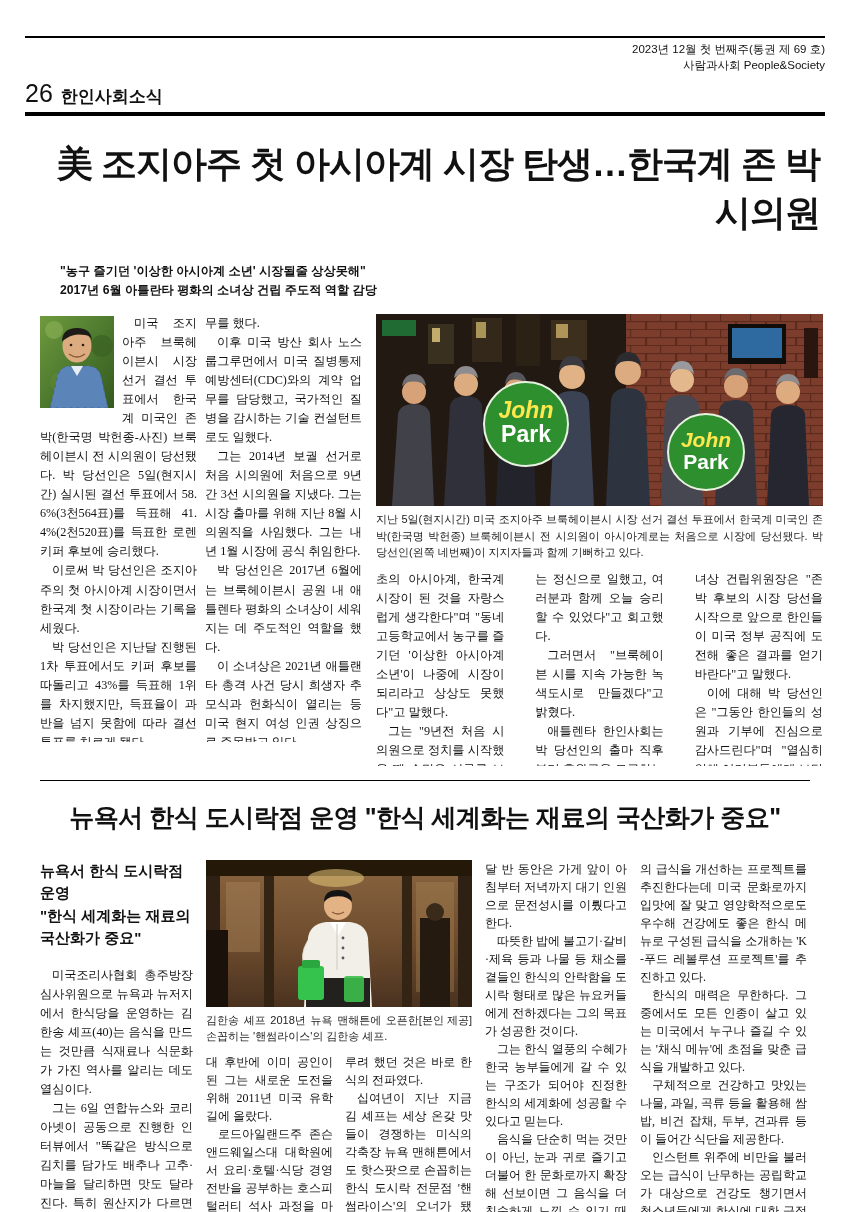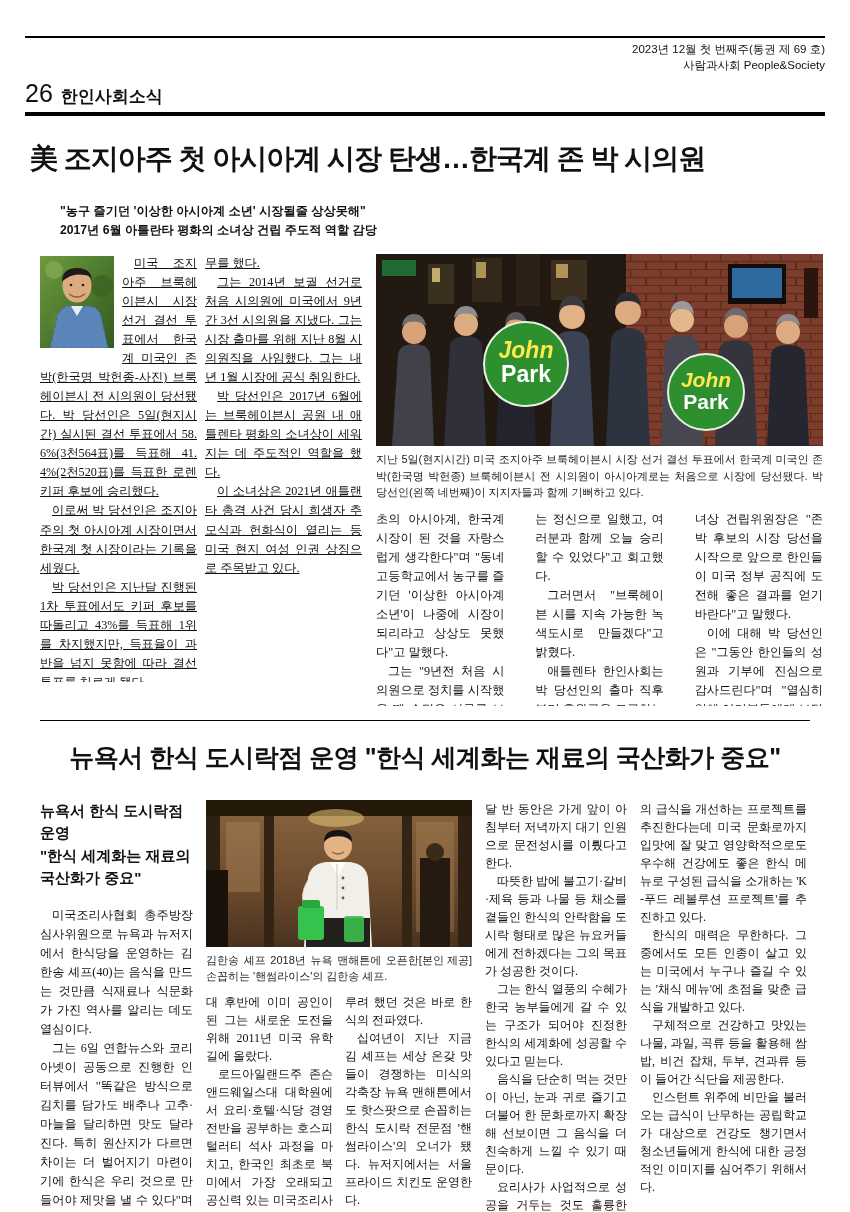--- a/index.html
+++ b/index.html
@@ -11,27 +11,27 @@
   
   .hdr-rule-top{margin:36px 25px 0;border-top:2px solid #000;}
   .hdr-row{display:flex;justify-content:space-between;margin:3px 25px 0;}
   .hdr-left{display:flex;align-items:baseline;gap:8px;}
   .hdr-pageno{font-size:25px;font-family:"Liberation Sans","DejaVu Sans",sans-serif;}
   .hdr-section{font-size:17px;font-weight:bold;font-family:"Liberation Sans","DejaVu Sans",sans-serif;margin-top:44px;}
   .hdr-right{text-align:right;font-size:11.5px;line-height:1.4;font-family:"Liberation Sans","DejaVu Sans",sans-serif;}
   .hdr-rule-bot{margin:4px 25px 0;border-top:4px solid #000;}
   
   .a1-headline{
-    margin:24px 30px 0;text-align:left;font-size:28px;font-weight:bold;
+    margin:24px 30px 0;text-align:right;font-size:36px;font-weight:bold;
     letter-spacing:-1px;font-family:"Liberation Sans","DejaVu Sans",sans-serif;
   }
   .a1-subheads{margin:24px 0 0 48px;font-size:15px;font-weight:bold;line-height:1.55;
     font-family:"Liberation Sans","DejaVu Sans",sans-serif;}
   .a1-body{display:flex;gap:14px;margin:14px 40px 0;}
-  .a1-left{width:322px;flex:none;display:flex;gap:8px;height:428px;overflow:hidden;text-decoration:underline;}
+  .a1-left{width:322px;flex:none;display:flex;gap:8px;height:428px;overflow:hidden;}
   .a1-left .col{flex:1;}
   .a1-right{width:447px;flex:none;}
   .col{text-align:justify;font-size:12.2px;line-height:1.56;word-break:break-all;overflow:hidden;}
   .col p{margin:0;text-indent:12px;}
   .col p.cont{text-indent:0;}
   .portrait{float:left;width:74px;height:92px;margin:2px 8px 2px 0;}
   .photo-frame{width:100%;display:block;}
   .caption{font-size:11px;line-height:1.5;color:#222;margin-top:5px;text-align:justify;word-break:break-all;
     font-family:"Liberation Sans","DejaVu Sans",sans-serif;}
   .a1-lower{display:flex;gap:31px;margin-top:9px;height:196px;overflow:hidden;}
@@ -107,21 +107,22 @@
               <circle cx="31" cy="29" r="1.3" fill="#2a1d14"></circle>
               <circle cx="43" cy="29" r="1.3" fill="#2a1d14"></circle>
             </svg>
           </span>
         <p>미국 조지아주 브룩헤이븐시 시장 선거 결선 투표에서 한국계 미국인 존 박(한국명 박헌종-사진) 브룩헤이븐시 전 시의원이 당선됐다. 박 당선인은 5일(현지시간) 실시된 결선 투표에서 58.6%(3천564표)를 득표해 41.4%(2천520표)를 득표한 로렌 키퍼 후보에 승리했다.</p>
             <p>이로써 박 당선인은 조지아주의 첫 아시아계 시장이면서 한국계 첫 시장이라는 기록을 세웠다.</p>
             <p>박 당선인은 지난달 진행된 1차 투표에서도 키퍼 후보를 따돌리고 43%를 득표해 1위를 차지했지만, 득표율이 과반을 넘지 못함에 따라 결선 투표를 치르게 됐다.</p>
           </div>
         <div class="col">
             <p class="cont">무를 했다.</p>
-            <p>그는 2014년 보궐 선거로 처음 시의원에 미국에서 9년간 3선 시의원을 지냈다. 그는 시장 출마를 위해 지난 8월 시의원직을 사임했다. 그는 내년 1월 시장에 공식 취임한다.</p>
+            <p>이후 미국 방산 회사 노스룹그루먼에서 미국 질병통제예방센터(CDC)와의 계약 업무를 담당했고, 국가적인 질병을 감시하는 기술 컨설턴트로도 일했다.</p>
+            <p>그는 2014년 보궐 선거로 처음 시의원에 처음으로 9년간 3선 시의원을 지냈다. 그는 시장 출마를 위해 지난 8월 시의원직을 사임했다. 그는 내년 1월 시장에 공식 취임한다.</p>
             <p>박 당선인은 2017년 6월에는 브룩헤이븐시 공원 내 애틀렌타 평화의 소녀상이 세워지는 데 주도적인 역할을 했다.</p>
             <p>이 소녀상은 2021년 애틀랜타 총격 사건 당시 희생자 추모식과 헌화식이 열리는 등 미국 현지 여성 인권 상징으로 주목받고 있다.</p>
           </div>
       </div>
 
       <div class="a1-right">
 
         <svg class="photo-frame" viewBox="0 0 447 192" width="447" height="192">
           <defs>
             <linearGradient id="gbg" x1="0" y1="0" x2="0" y2="1">

